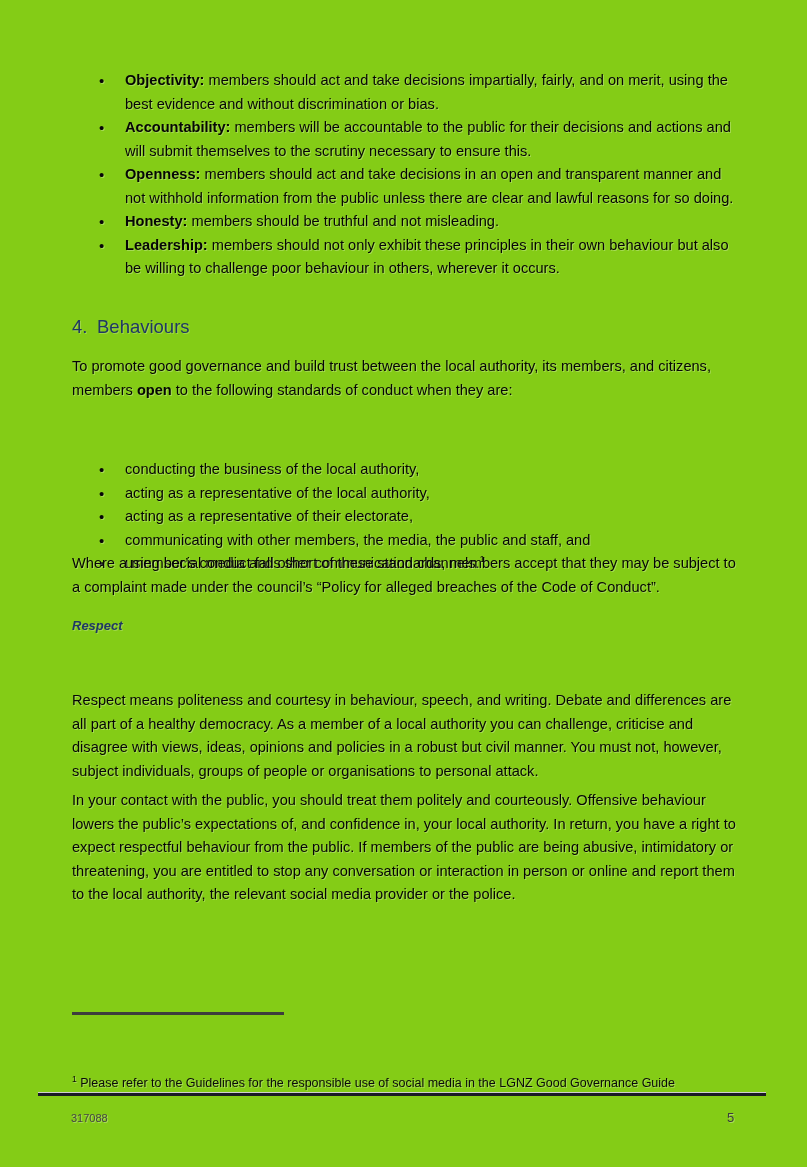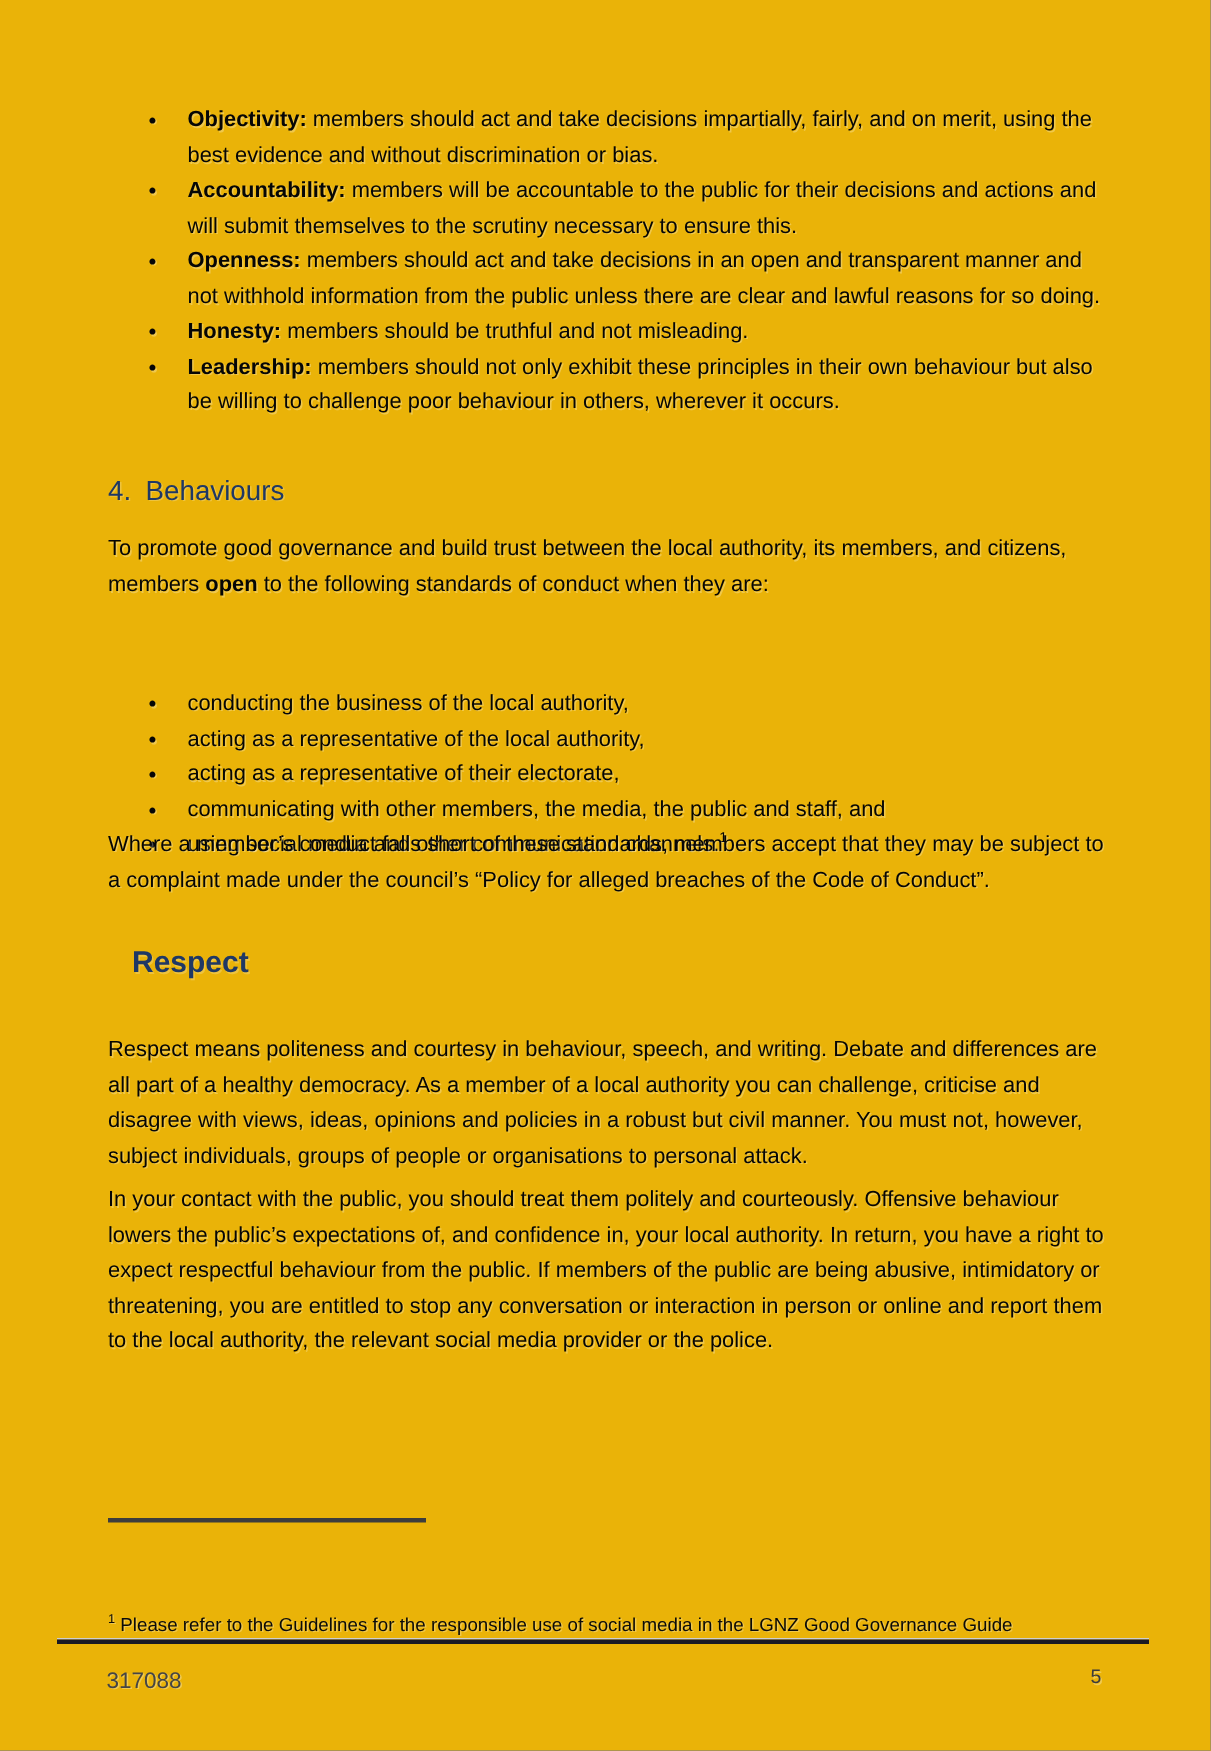--- a/index.html
+++ b/index.html
@@ -1,20 +1,20 @@
 <!DOCTYPE html>
 <html><head>
 <meta charset="utf-8">
 <style>
   html, body { margin: 0; padding: 0; background: #7f7f7f; }
   .page {
     position: relative;
     width: 807px;
     height: 1167px;
-    background: #eab308;
+    background: #84cc16;
     font-family: "Liberation Sans", "DejaVu Sans", sans-serif;
     color: #000;
     overflow: hidden;
   }
   .block { position: absolute; left: 72px; width: 665px; }
   .body-text {
     font-size: 14.6px;
     line-height: 23.5px;
     color: #060606;
     text-shadow: 1px 1px 0 rgba(255,255,255,0.28);
@@ -32,24 +32,25 @@
   h2.section-heading {
     margin: 0;
     font-size: 18.5px;
     line-height: 24px;
     font-weight: normal;
     color: #1f3864;
     text-shadow: 1px 1px 0 rgba(255,255,255,0.22);
   }
   h2.section-heading .num { display: inline-block; width: 25px; }
   h3.sub-heading {
-    margin: 16px;
-    font-size: 20px;
+    margin: 0;
+    font-size: 13px;
     line-height: 24px;
     font-weight: bold;
+    font-style: italic;
     color: #1f3864;
     text-shadow: 1px 1px 0 rgba(255,255,255,0.22);
   }
   p { margin: 0; }
   sup.fn-ref { font-size: 9.5px; vertical-align: super; line-height: 0; }
   .footnote-rule {
     position: absolute;
     left: 72px; top: 1012px;
     width: 212px; height: 3px;
     background: #3d3d3d;
@@ -67,21 +68,21 @@
   .bottom-rule {
     position: absolute;
     left: 38px; top: 1092px;
     width: 728px;
   }
   .bottom-rule .hi { height: 1px; background: #cfcfcf; }
   .bottom-rule .dk { height: 3px; background: #1a1a24; }
   .footer-left {
     position: absolute;
     left: 71px; top: 1112px;
-    font-size: 15px;
+    font-size: 11px;
     color: #454545;
     text-shadow: 1px 1px 0 rgba(255,255,255,0.3);
     text-align: center;
   }
   .footer-right {
     position: absolute;
     left: 727px; top: 1110px;
     font-size: 13px;
     color: #3c3c3c;
     text-shadow: 1px 1px 0 rgba(255,255,255,0.3);

